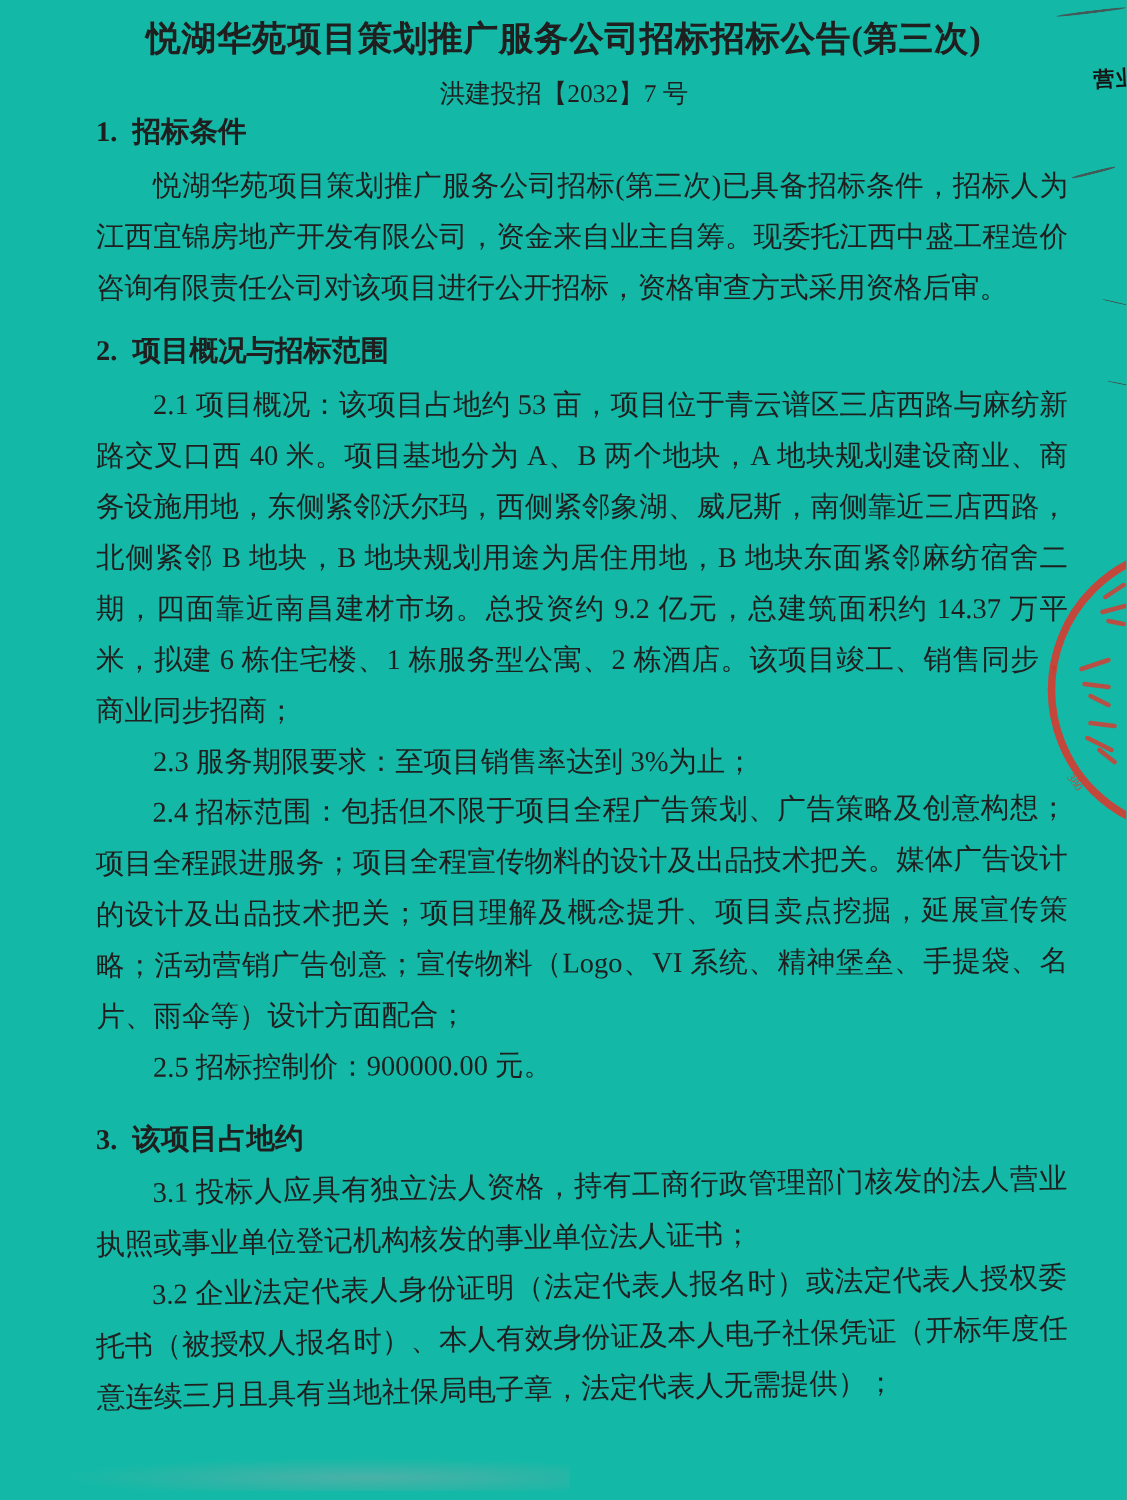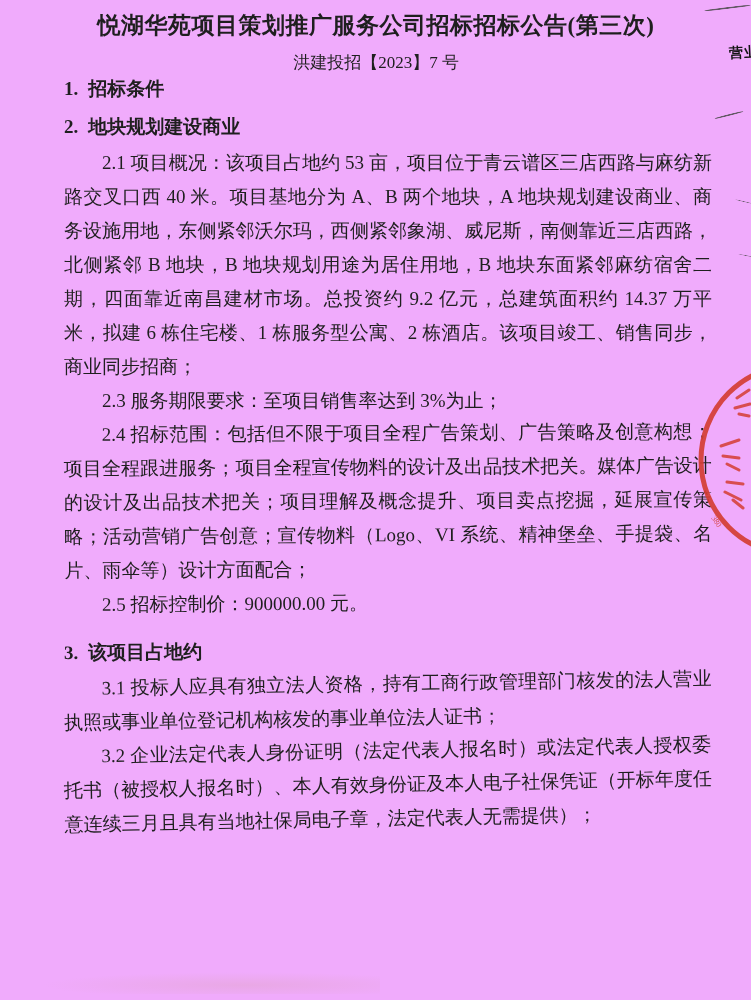--- a/index.html
+++ b/index.html
@@ -1,21 +1,21 @@
 <!DOCTYPE html>
 <html><head>
 <meta charset="utf-8">
 <style>
   html, body { margin: 0; padding: 0; background: #888; }
   .page {
     position: relative;
     width: 751px;
     height: 1000px;
     margin: 0 auto;
-    background: #f0abfc;
+    background: #14b8a6;
     overflow: hidden;
     font-family: "Liberation Serif", "DejaVu Serif", serif;
     color: #1f1f1f;
   }
   .content {
     position: absolute;
     top: 0; left: 64px;
     width: 648px;
     padding-top: 10px;
   }
@@ -91,28 +91,29 @@
     background: radial-gradient(ellipse at 60% 60%, rgba(214,160,170,0.28), rgba(214,160,170,0) 70%);
   }
 </style>
 </head>
 <body>
 
 <div class="page">
   <div class="content">
 
     <div class="doc-title">悦湖华苑项目策划推广服务公司招标招标公告(第三次)</div>
-    <div class="doc-number">洪建投招【2023】7 号</div>
+    <div class="doc-number">洪建投招【2032】7 号</div>
 
     <div class="sec-heading">
       <span class="hnum">1.</span><span>招标条件</span>
     </div>
+    <p class="body-p">悦湖华苑项目策划推广服务公司招标(第三次)已具备招标条件，招标人为江西宜锦房地产开发有限公司，资金来自业主自筹。现委托江西中盛工程造价咨询有限责任公司对该项目进行公开招标，资格审查方式采用资格后审。</p>
 
     <div class="sec-heading sec-2-heading">
-      <span class="hnum">2.</span><span>地块规划建设商业</span>
+      <span class="hnum">2.</span><span>项目概况与招标范围</span>
     </div>
     <p class="body-p">2.1 项目概况：该项目占地约 53 亩，项目位于青云谱区三店西路与麻纺新路交叉口西 40 米。项目基地分为 A、B 两个地块，A 地块规划建设商业、商务设施用地，东侧紧邻沃尔玛，西侧紧邻象湖、威尼斯，南侧靠近三店西路，北侧紧邻 B 地块，B 地块规划用途为居住用地，B 地块东面紧邻麻纺宿舍二期，四面靠近南昌建材市场。总投资约 9.2 亿元，总建筑面积约 14.37 万平米，拟建 6 栋住宅楼、1 栋服务型公寓、2 栋酒店。该项目竣工、销售同步，商业同步招商；</p>
     <p class="body-p">2.3 服务期限要求：至项目销售率达到 3%为止；</p>
     <p class="body-p tilt-a">2.4 招标范围：包括但不限于项目全程广告策划、广告策略及创意构想；项目全程跟进服务；项目全程宣传物料的设计及出品技术把关。媒体广告设计的设计及出品技术把关；项目理解及概念提升、项目卖点挖掘，延展宣传策略；活动营销广告创意；宣传物料（Logo、VI 系统、精神堡垒、手提袋、名片、雨伞等）设计方面配合；</p>
     <p class="body-p tilt-a">2.5 招标控制价：900000.00 元。</p>
 
     <div class="sec-heading sec-3-heading">
       <span class="hnum">3.</span><span>该项目占地约</span>
     </div>
     <p class="body-p tilt-b">3.1 投标人应具有独立法人资格，持有工商行政管理部门核发的法人营业执照或事业单位登记机构核发的事业单位法人证书；</p>

